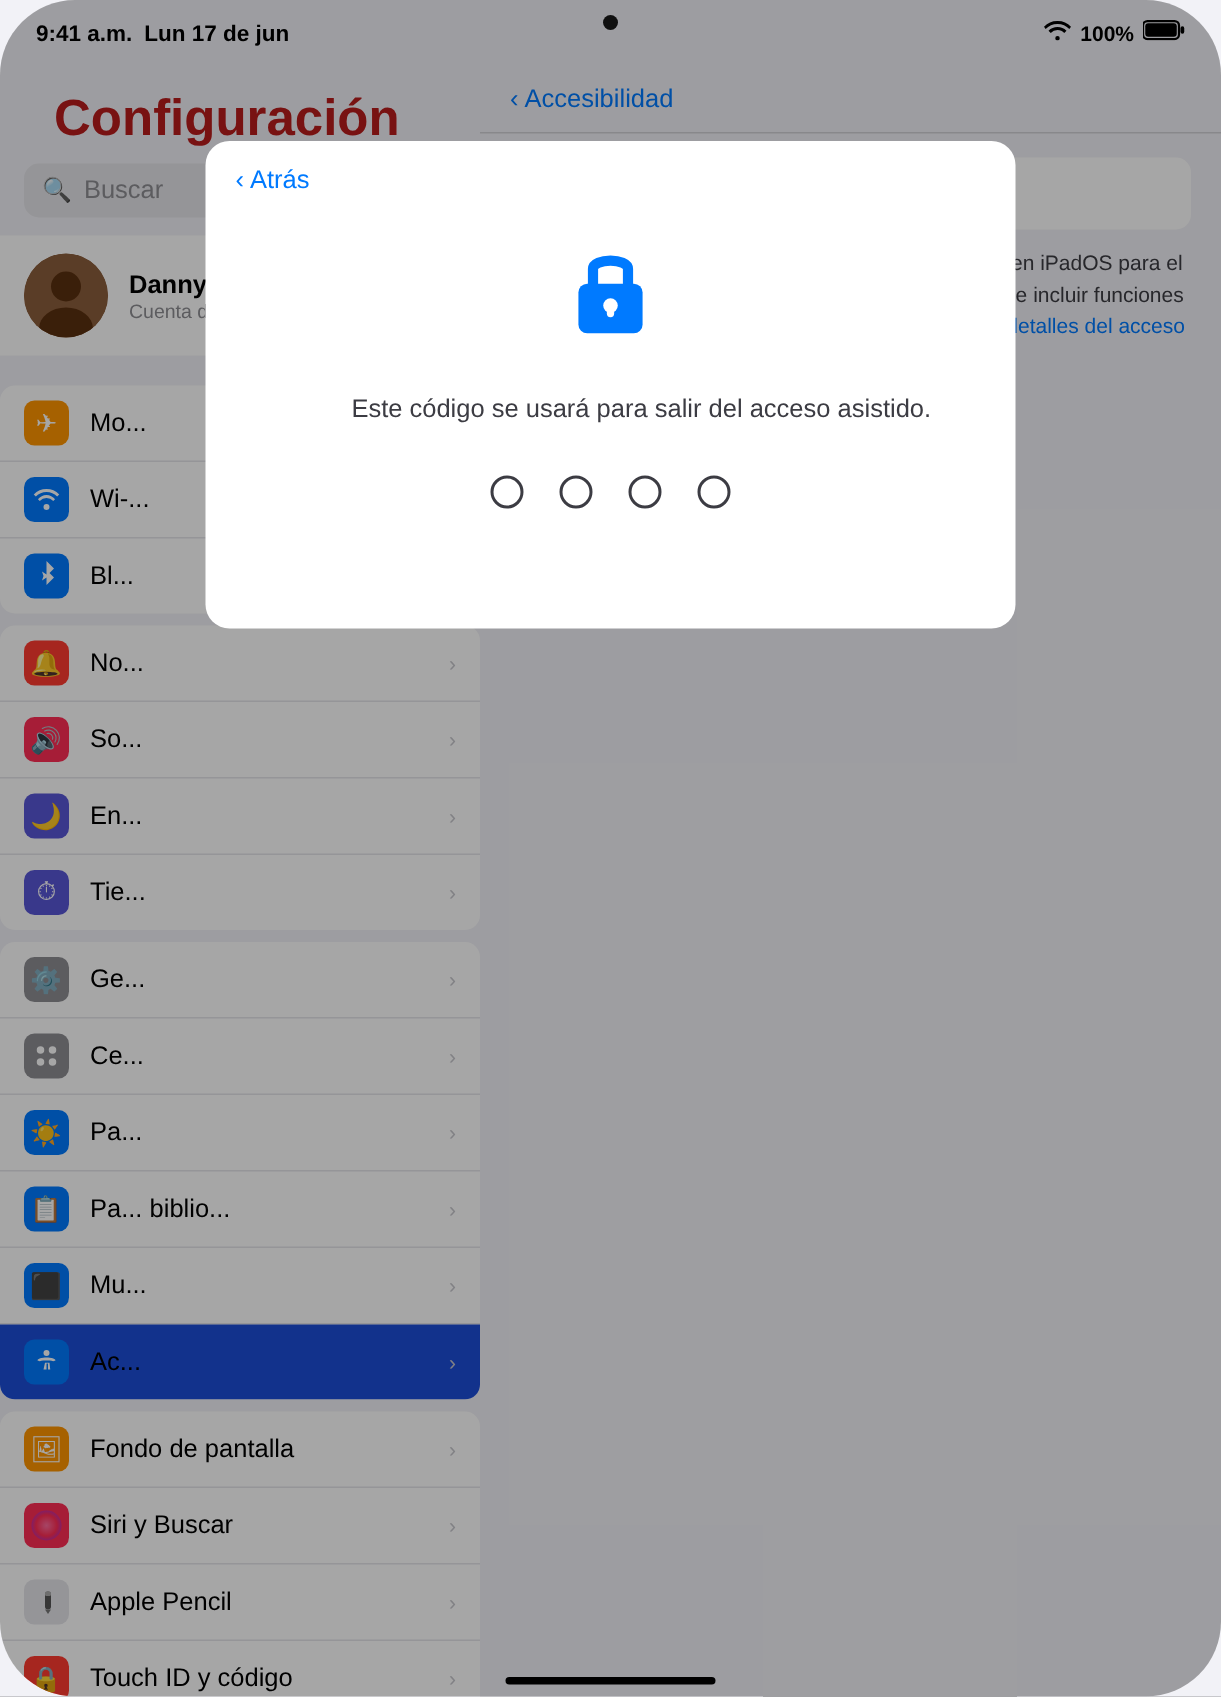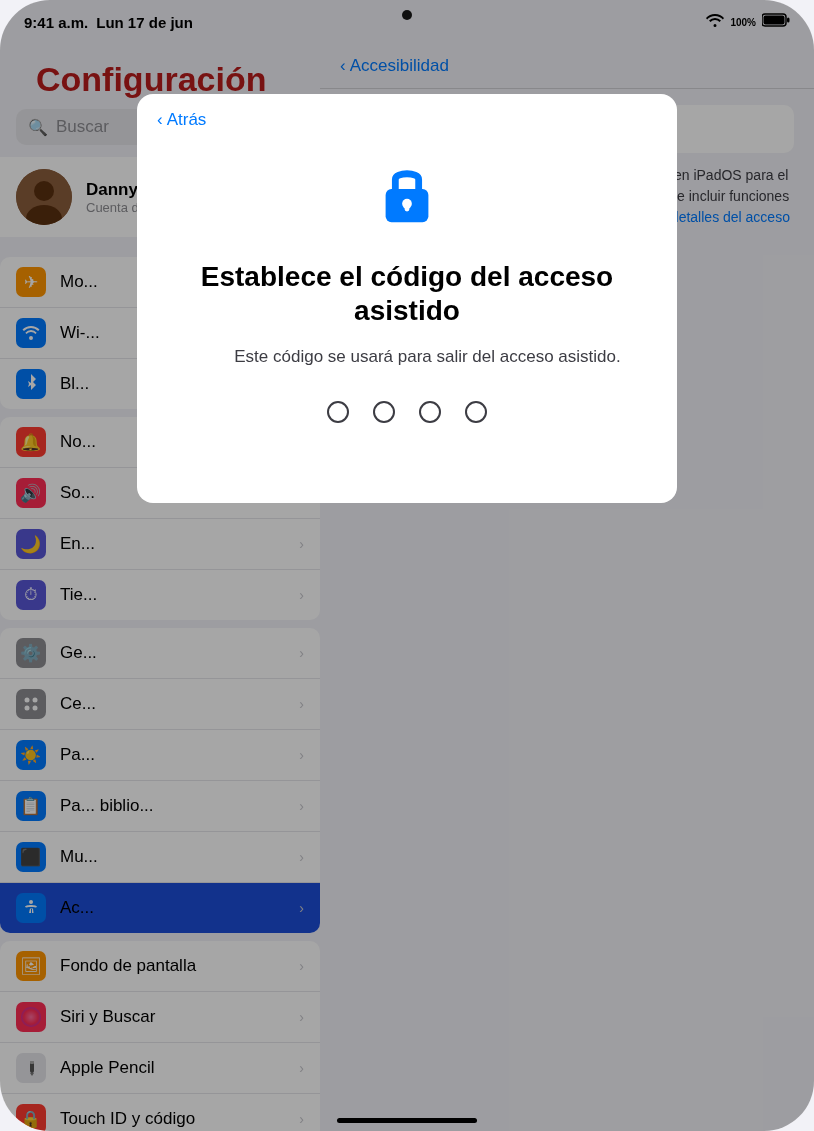--- a/index.html
+++ b/index.html
@@ -30,21 +30,21 @@
       font-size: 15px;
       font-weight: 600;
       color: #000;
     }
     .status-right {
       display: flex;
       align-items: center;
       gap: 6px;
     }
     .battery-text {
-      font-size: 10px;
+      font-size: 14px;
       font-weight: 600;
       color: #000;
     }
 
     
     .main-layout {
       position: absolute;
       top: 44px;
       left: 0; right: 0;
       bottom: 0;
@@ -556,21 +556,20 @@
 
       <div class="lock-icon-wrap">
         <svg class="lock-svg" viewBox="0 0 60 72" fill="none" xmlns="http://www.w3.org/2000/svg">
           <rect x="8" y="32" width="44" height="34" rx="6" fill="#007aff"></rect>
           <path d="M18 32V22C18 14.3 42 14.3 42 22V32" stroke="#007aff" stroke-width="7" fill="none" stroke-linecap="round"></path>
           <circle cx="30" cy="47" r="5" fill="white"></circle>
           <rect x="27.5" y="47" width="5" height="8" rx="2.5" fill="white"></rect>
         </svg>
       </div>
 
-      <h1 class="modal-title">Establece el código del acceso asistido</h1>
 
       <p class="modal-desc">Este código se usará para salir del acceso asistido.</p>
 
       <div class="pin-dots">
         <div class="pin-dot"></div>
         <div class="pin-dot"></div>
         <div class="pin-dot"></div>
         <div class="pin-dot"></div>
       </div>
 

